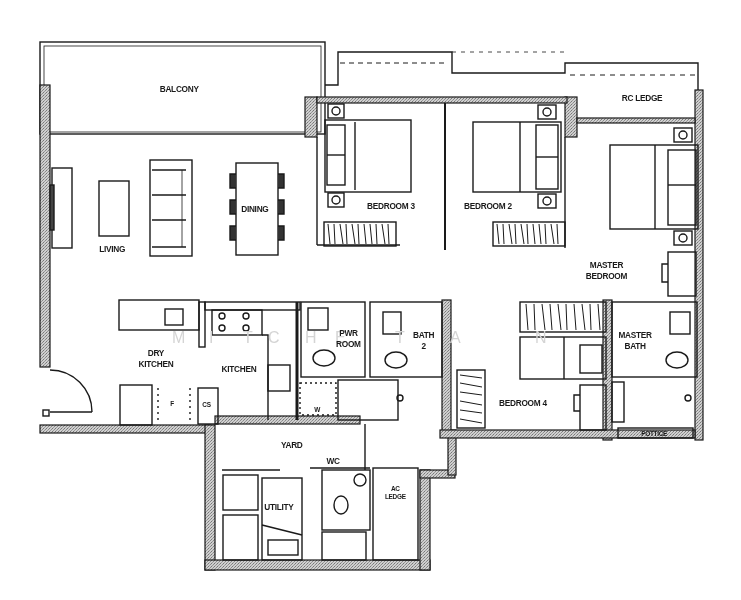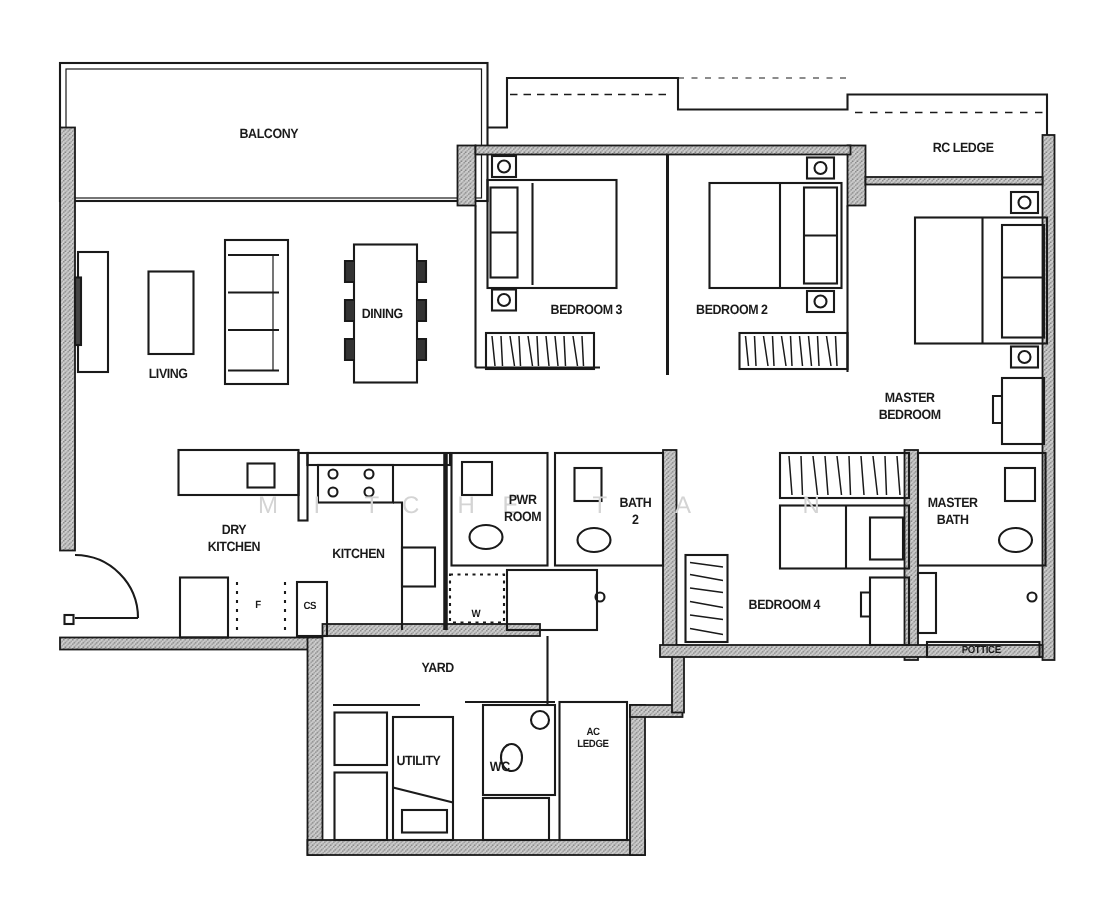--- a/index.html
+++ b/index.html
@@ -249,20 +249,20 @@
   <div>2</div>
 </div>
 <div class="lbl" style="left:617px;top:330px">
   <div>MASTER</div>
   <div>BATH</div>
 </div>
 <span class="lbl" style="left:497px;top:398px">BEDROOM 4</span>
 <span class="lbl small" style="left:640px;top:430px">POTTICE</span>
 <span class="lbl" style="left:280px;top:440px">YARD</span>
 <span class="lbl" style="left:263px;top:502px">UTILITY</span>
-<span class="lbl" style="left:326px;top:506px">WC</span>
+<span class="lbl" style="left:326px;top:456px">WC</span>
 <div class="lbl small" style="left:384px;top:485px">
   <div>AC</div>
   <div>LEDGE</div>
 </div>
 <span class="lbl small" style="left:170px;top:400px">F</span>
 <span class="lbl small" style="left:202px;top:401px">CS</span>
 <span class="lbl small" style="left:314px;top:406px">W</span>
 
 </body></html>

